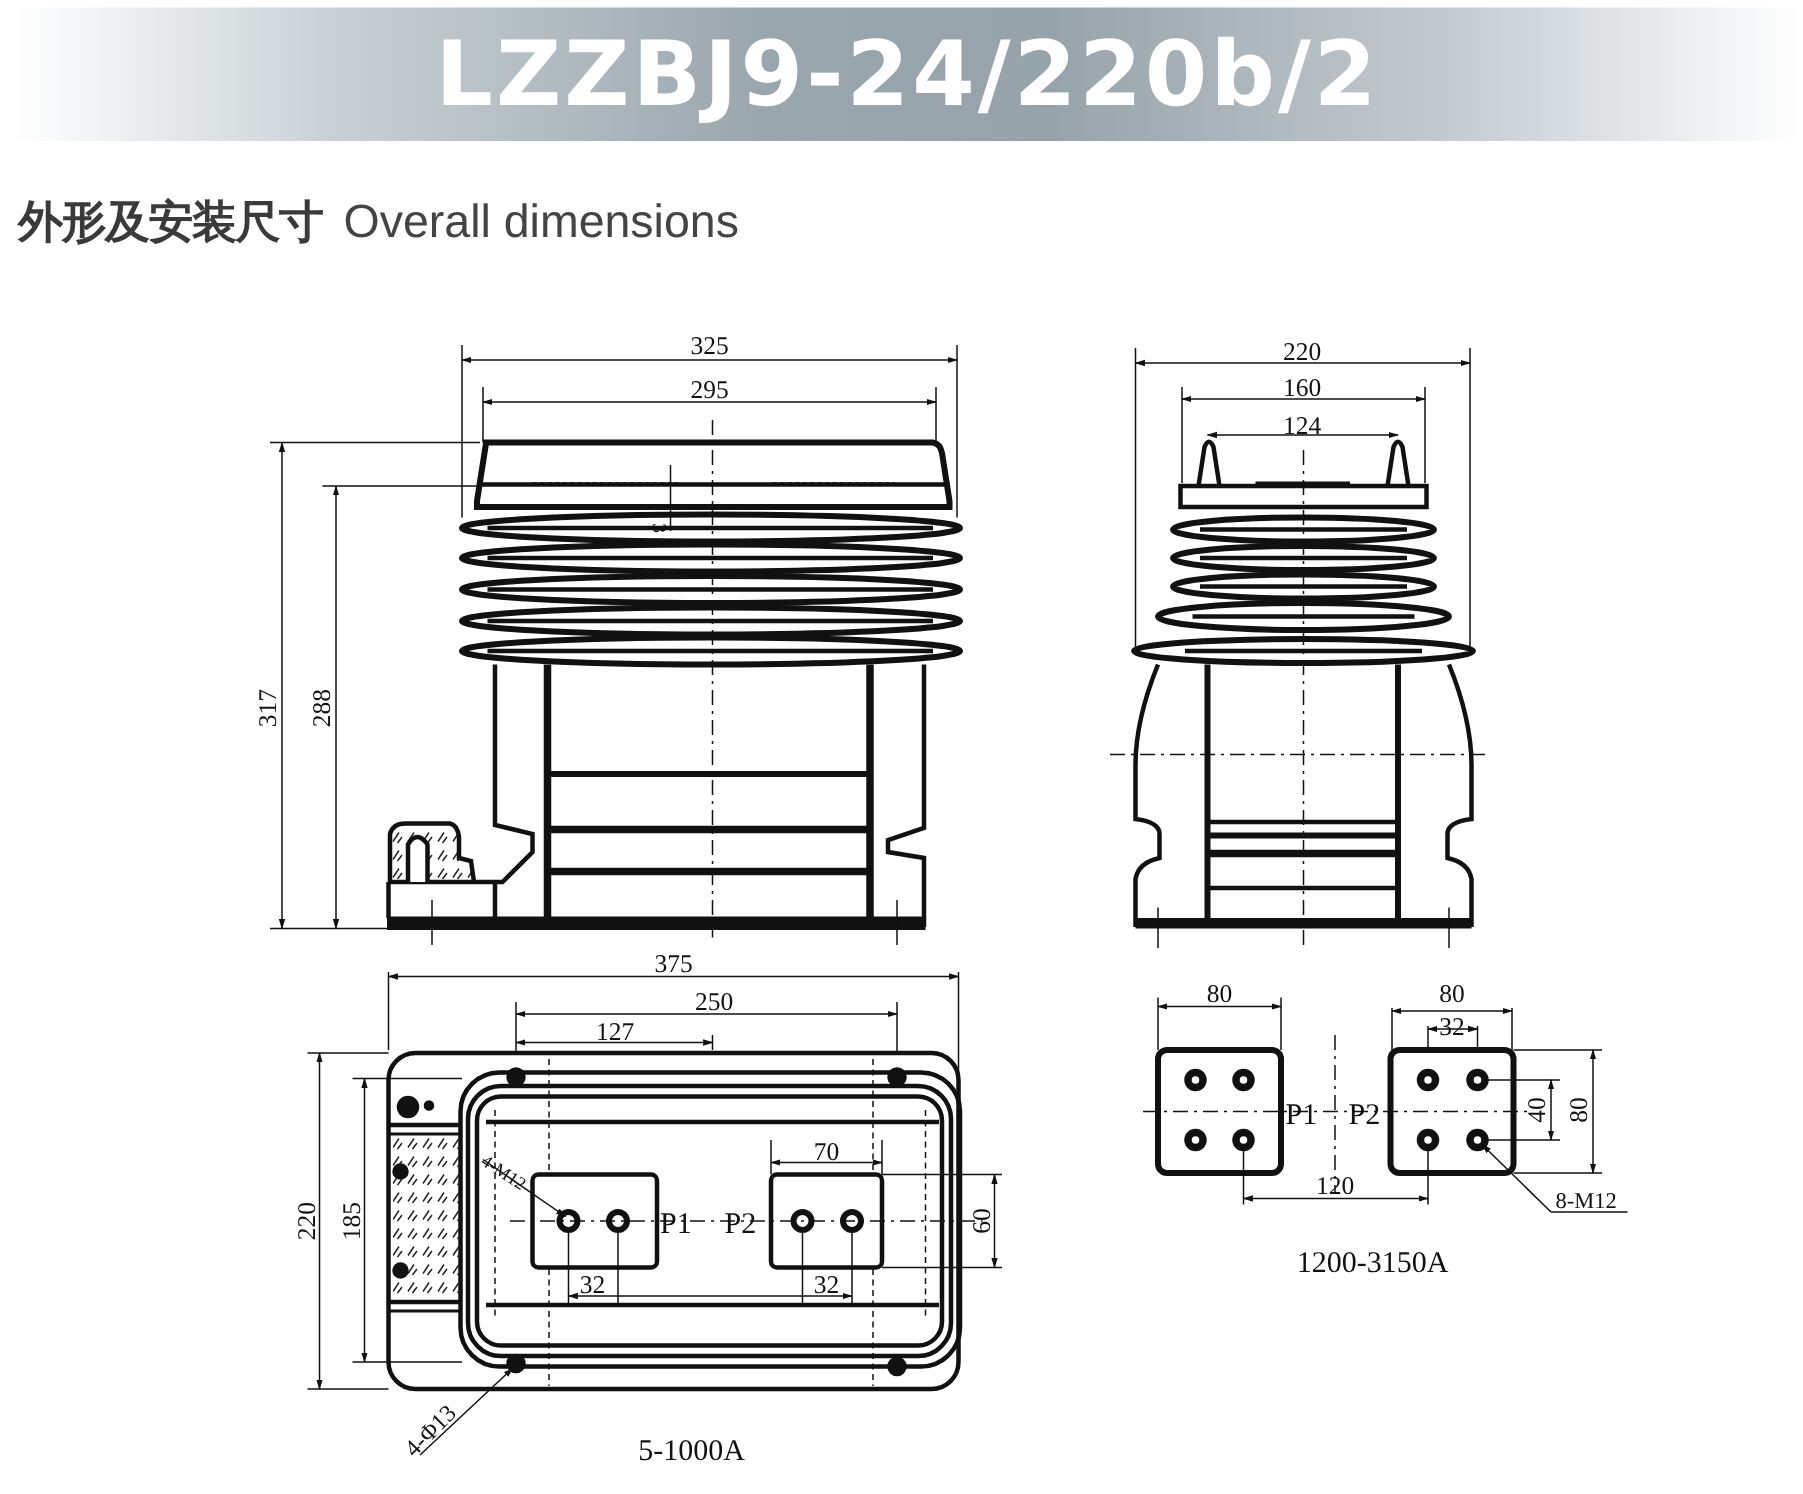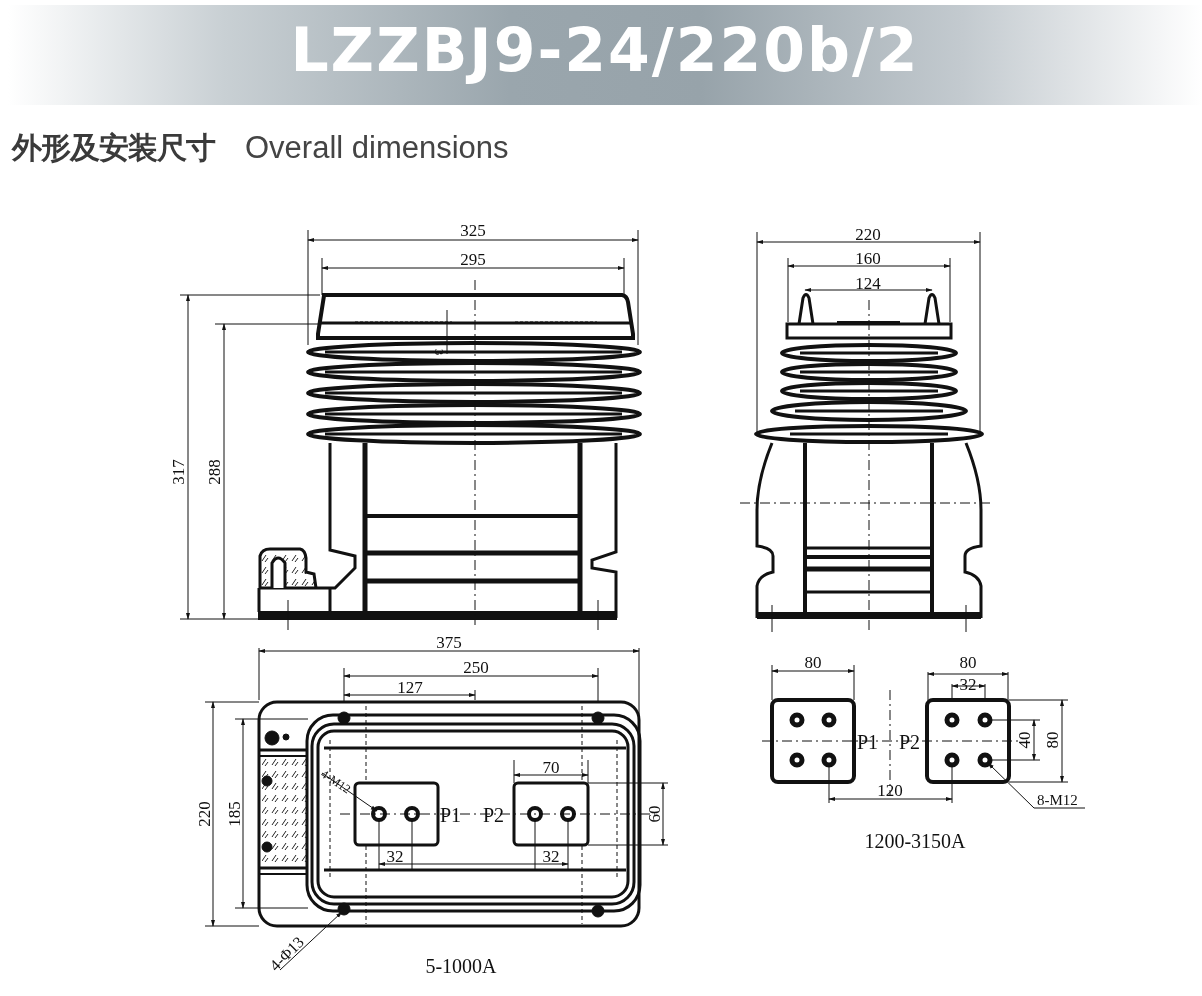--- a/index.html
+++ b/index.html
@@ -1,31 +1,31 @@
 <!DOCTYPE html>
 <html><head>
 <meta charset="utf-8">
 <style>
   html, body { margin:0; padding:0; background:#ffffff; }
   body { width:1202px; height:996px; position:relative; overflow:hidden; font-family:"DejaVu Sans", sans-serif; }
   .banner {
-    position:absolute; left:8px; top:5px; width:1194px; height:100px;
+    position:absolute; left:8px; top:5px; width:1194px; height:89px;
     background: linear-gradient(90deg, #ffffff 0%, #c9d0d4 18%, #9aa6ad 42%, #97a3aa 58%, #c3cacf 80%, #ffffff 100%);
   }
   .banner-title {
     position:absolute; left:0; right:0; top:10px; text-align:center;
     color:#ffffff; font-family:"DejaVu Sans", sans-serif; font-weight:bold;
     font-size:60px; letter-spacing:2px; line-height:70px;
   }
   .subtitle {
     position:absolute; left:12px; top:128px; height:40px; color:#3a3a3a;
     font-size:30px; line-height:40px; white-space:nowrap;
   }
   .subtitle .cn { font-weight:bold; font-size:30px; letter-spacing:-1px;font-family:Liberation Mono, monospace; }
-  .subtitle .en { font-family:"Liberation Sans", sans-serif; font-size:31px; margin-left:30px; color:#444; }
+  .subtitle .en { font-family:"Liberation Sans", sans-serif; font-size:31px; margin-left:14px; color:#444; }
   svg.drawing { position:absolute; left:0; top:0; }
   .dim { font-family:"Liberation Serif", serif; font-size:17px; fill:#111; }
   .cap { font-family:"Liberation Serif", serif; font-size:20px; fill:#111; }
 </style>
 </head>
 <body>
 
 <div class="banner">
   <div class="banner-title">LZZBJ9-24/220b/2</div>
 </div>

